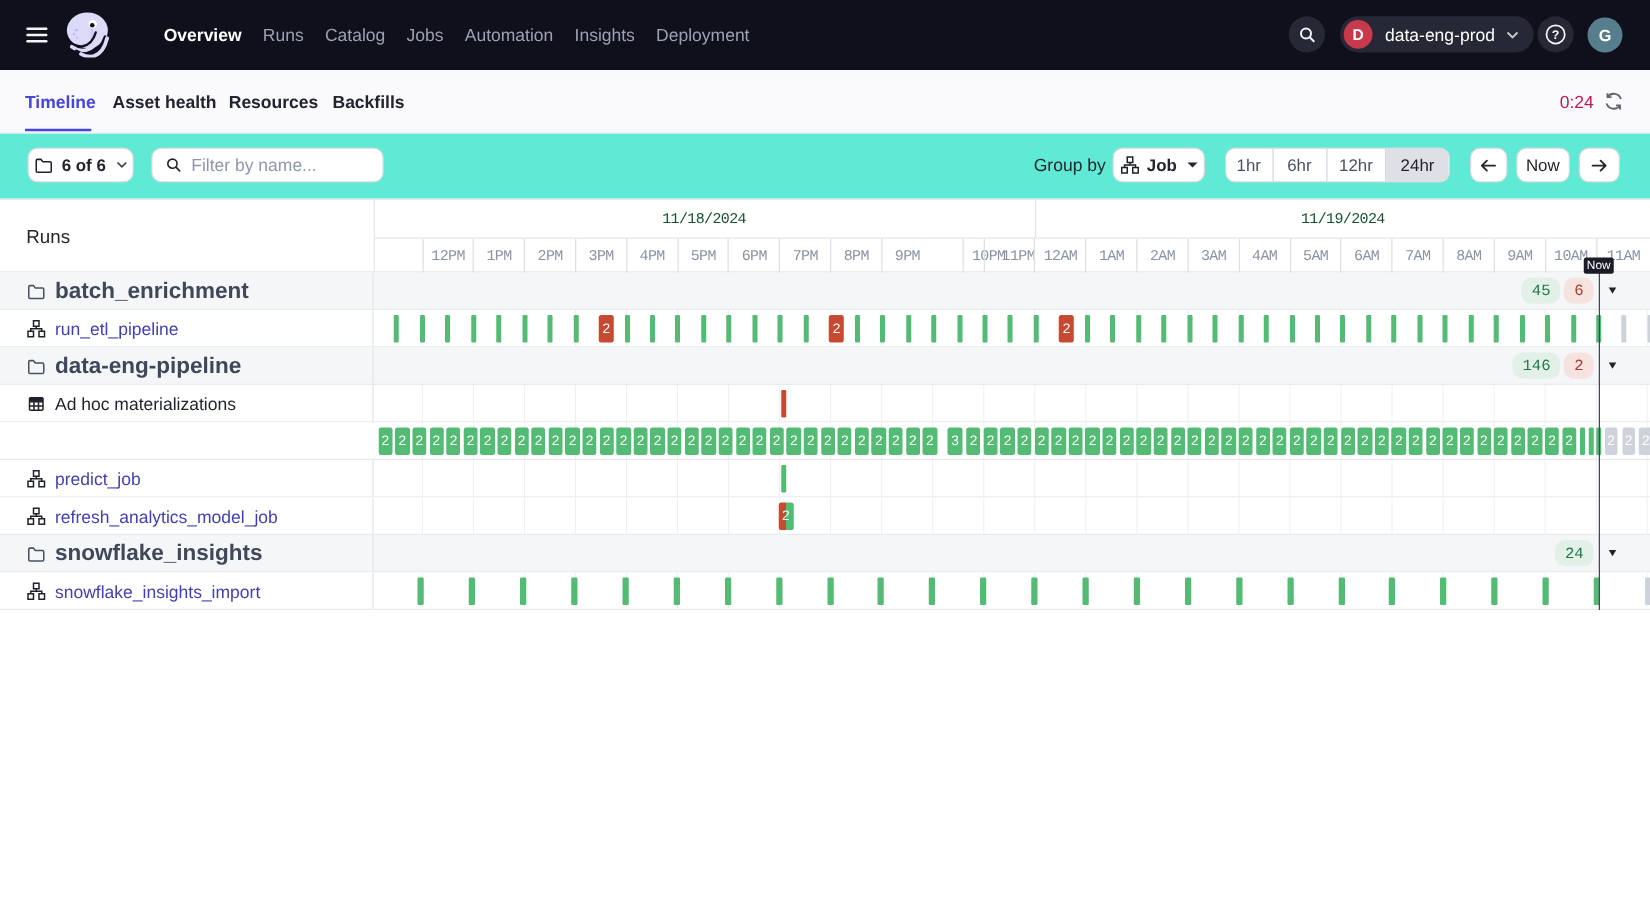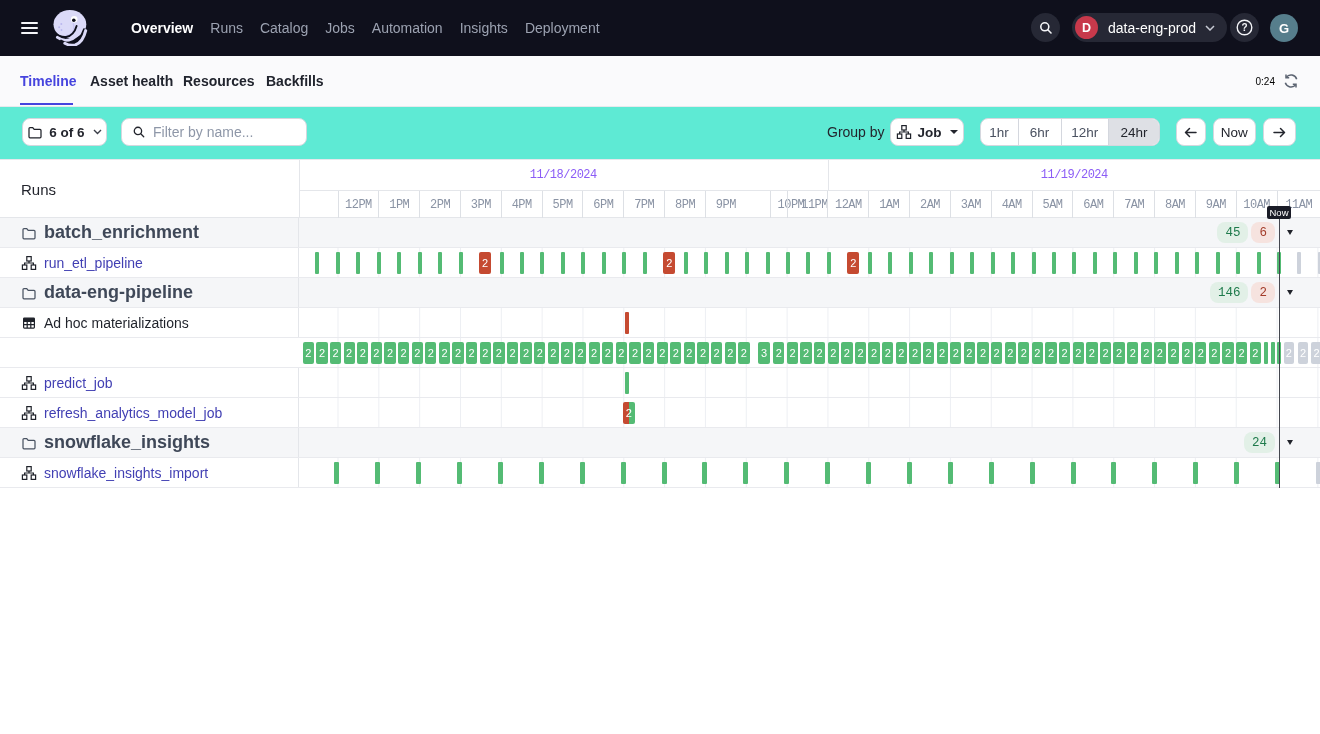--- a/index.html
+++ b/index.html
@@ -21,21 +21,21 @@
 .avatar{position:absolute;left:1270px;top:14px;width:28px;height:28px;border-radius:50%;background:#567E8C;
   color:#fff;font-size:13px;font-weight:700;display:flex;align-items:center;justify-content:center;}
 
 .tabs{position:absolute;left:0;top:56px;width:1320px;height:51px;background:#FAFAFC;
   border-bottom:1px solid #E7E9ED;}
 .tabs .t{position:absolute;top:0;height:50px;display:flex;align-items:center;font-size:14px;
   font-weight:700;color:#21242E;}
 .tabs .t.on{color:#4644DE;}
 .tabs .under{position:absolute;left:20px;top:47px;width:53px;height:2px;background:#4644DE;}
 .clock{position:absolute;top:0;height:50px;right:45px;display:flex;align-items:center;
-  font-size:10px;color:#000000;}
+  font-size:14px;color:#be185d;}
 .refresh{position:absolute;right:21px;top:17px;}
 
 .toolbar{position:absolute;left:0;top:107px;width:1320px;height:51.5px;background:#5eead4;}
 .btn{position:absolute;top:11px;height:28px;border:1px solid #D4D7DE;border-radius:8px;background:#fff;
   display:flex;align-items:center;justify-content:center;font-size:13.5px;color:#23252D;}
 .gblabel{position:absolute;left:827px;top:11px;height:28px;display:flex;align-items:center;
   font-size:14px;color:#23252D;}
 .seg{position:absolute;left:979.5px;top:11px;height:28px;border:1px solid #D4D7DE;border-radius:8px;
   background:#fff;display:flex;overflow:hidden;}
 .seg b{font-weight:400;font-size:13.5px;color:#4A5160;display:flex;align-items:center;
@@ -49,21 +49,21 @@
   border-top:4.5px solid #23252D;margin-left:8px;}
 .chev{margin-left:8px;}
 
 .thead{position:absolute;left:0;top:158.5px;width:1320px;height:59.5px;background:#fff;
   border-top:1px solid #E6E8EC;border-bottom:1px solid #E4E6EA;}
 .runslbl{position:absolute;left:21px;top:0;height:59.5px;display:flex;align-items:center;
   font-size:15px;color:#23252D;}
 .vdiv{position:absolute;left:299px;top:0;width:1px;height:59.5px;background:#E4E6EA;}
 .dates{position:absolute;left:299px;top:0;width:1021px;height:30px;}
 .dates .d{position:absolute;top:0;height:30px;display:flex;align-items:center;justify-content:center;
-  font-family:"Liberation Mono",monospace;font-size:12px;letter-spacing:-0.5px;color:#8b5cf6;}
+  font-family:"Liberation Mono",monospace;font-size:12px;letter-spacing:-0.5px;color:#14532d;}
 .hrow{position:absolute;left:299px;top:30px;width:1021px;height:29.5px;
   border-top:1px solid #E4E6EA;}
 .hcell{position:absolute;top:0;height:29.5px;border-left:1px solid #DDE0E5;display:flex;
   align-items:center;justify-content:center;font-family:"Liberation Mono",monospace;font-size:12px;
   letter-spacing:-0.5px;color:#8A93A4;overflow:hidden;}
 
 .rows{position:absolute;left:0;top:218px;width:1320px;}
 .row{position:relative;width:1320px;height:30px;border-bottom:1px solid #E9EAEE;background:#fff;}
 .row.grow{background:#F5F6F8;}
 .lbl{position:absolute;left:0;top:0;width:299px;height:29px;border-right:1px solid #E4E6EA;

